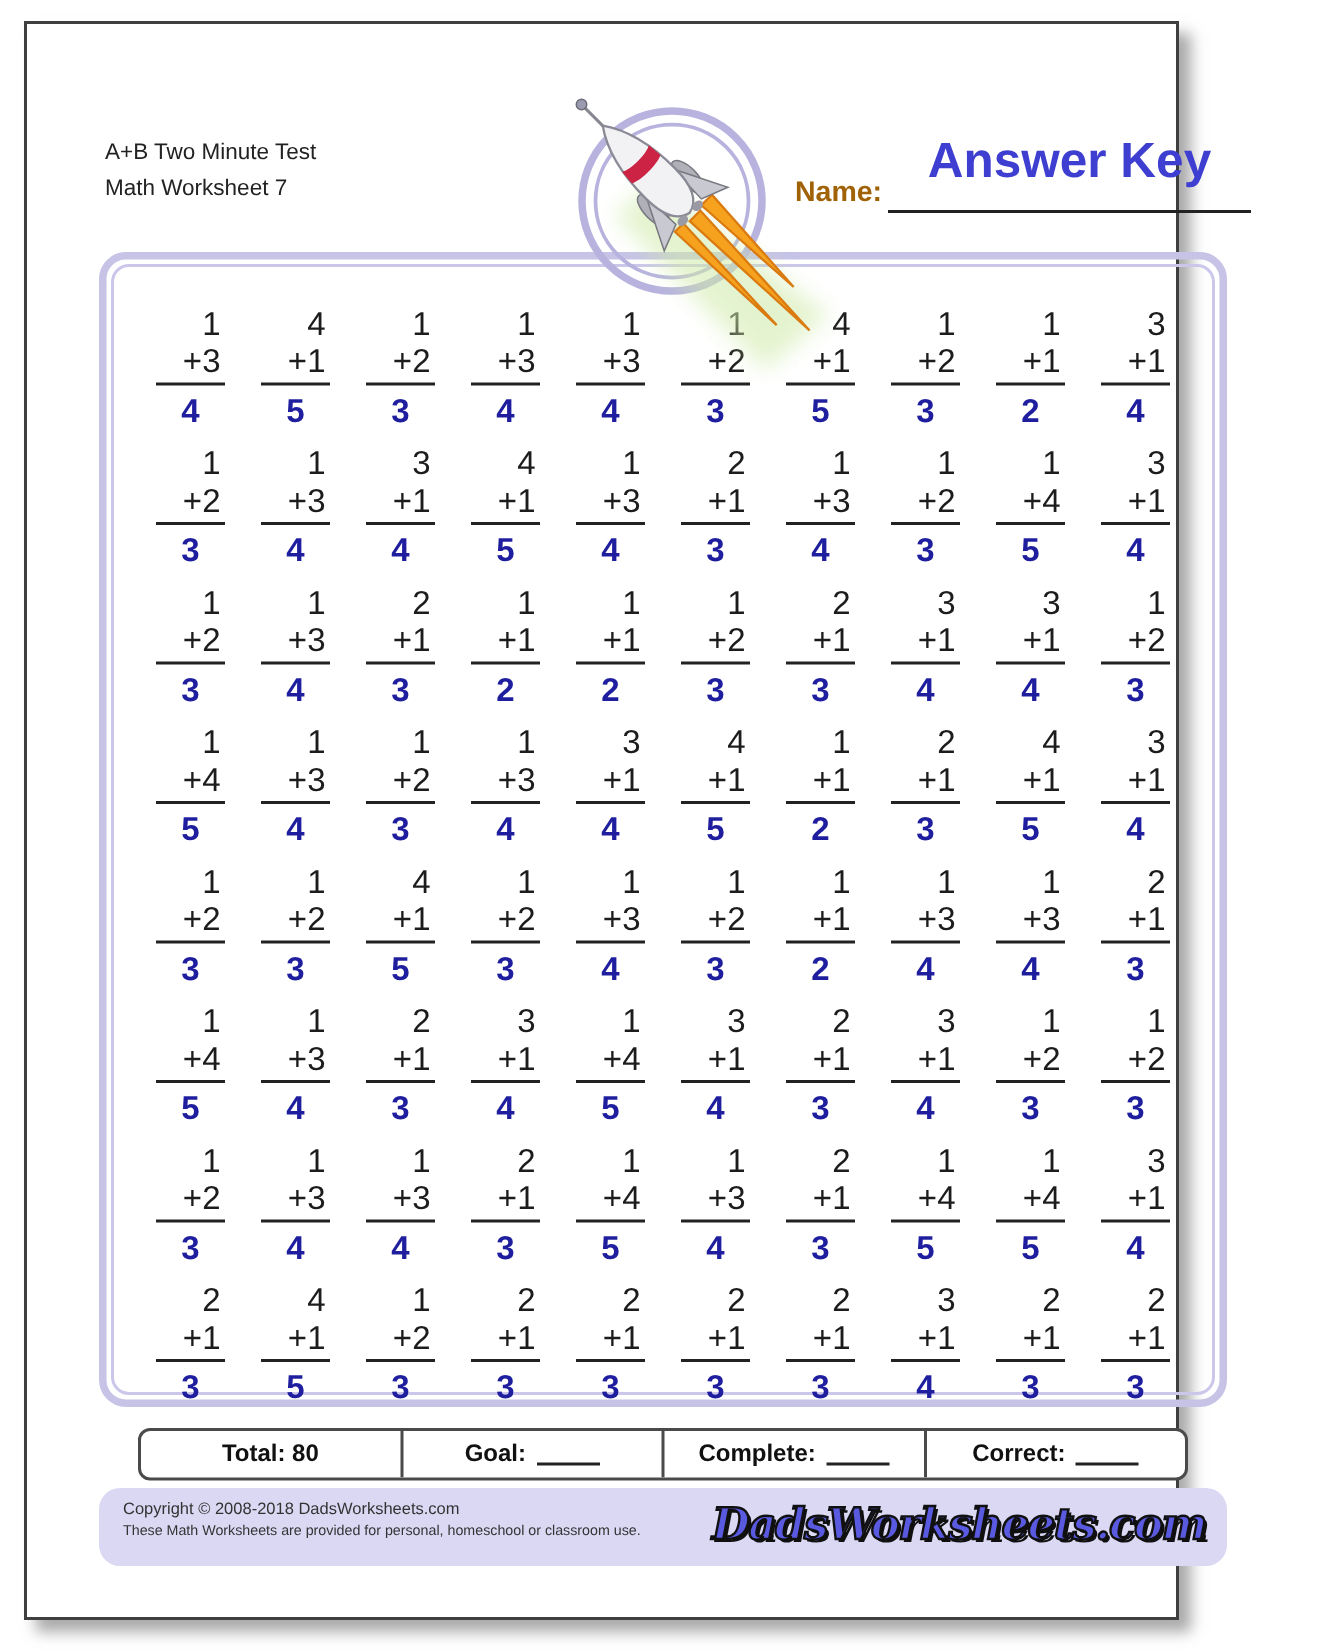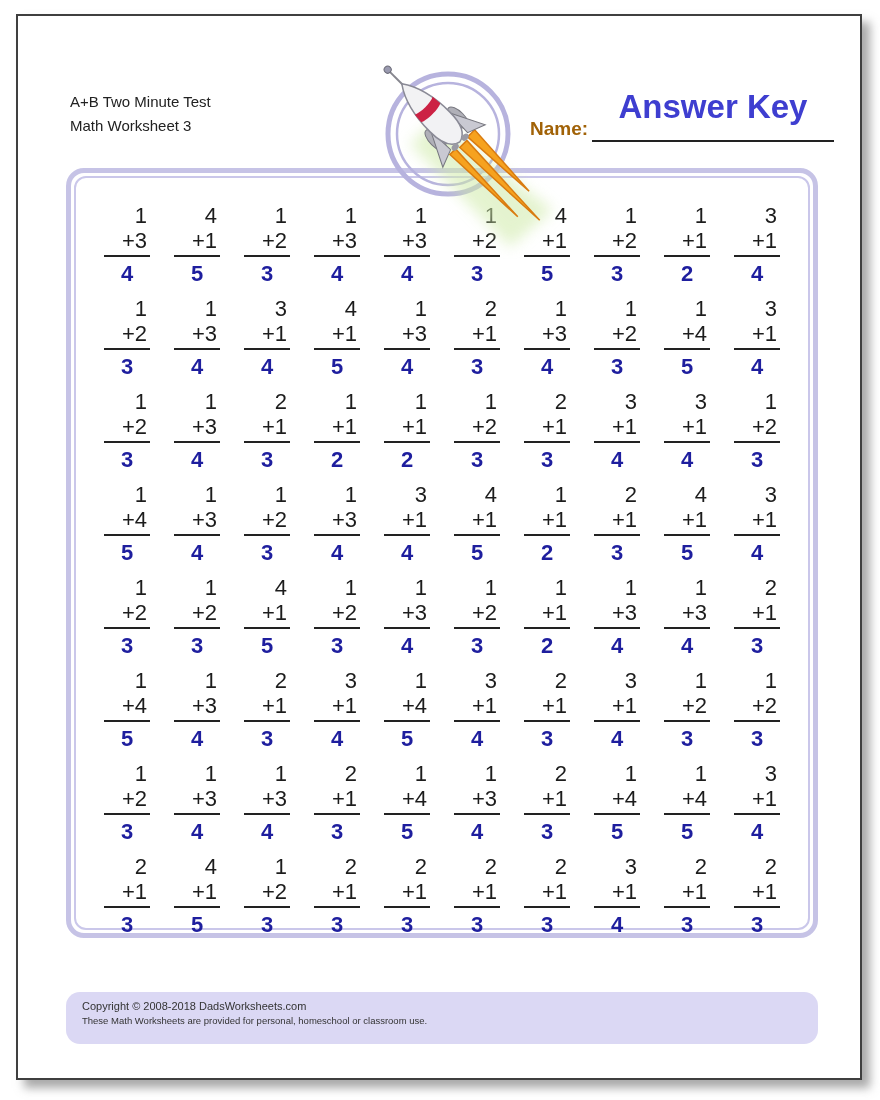--- a/index.html
+++ b/index.html
@@ -7,21 +7,21 @@
     --title-blue:#3e3ed0;
     --lavender:#c6c3e6;
     --lavender-light:#cac7ea;
     --footer-bg:#dbd8f4;
     --ink:#1c1c1c;
     --page-border:#3f3f3f;
   }
   *{margin:0;padding:0;box-sizing:border-box;}
   html,body{width:880px;height:1100px;background:#ffffff;font-family:"Liberation Sans",sans-serif;color:var(--ink);}
   .page{
-    position:absolute;left:16px;top:14px;width:846px;height:1066px;
+    position:absolute;left:16px;top:14px;width:770px;height:1066px;
     background:#ffffff;border:2px solid var(--page-border);
     box-shadow:8px 8px 9px rgba(100,100,100,.55);
   }
   
   .title-block{position:absolute;left:52px;top:74px;font-size:15px;line-height:24px;color:#222;}
   .rocket-wrap{position:absolute;left:330px;top:26px;width:210px;height:200px;overflow:visible;pointer-events:none;z-index:3;}
   .name-label{position:absolute;left:512px;top:102px;font-size:19px;font-weight:bold;color:#a16207;}
   .name-line{position:absolute;left:574px;top:98px;width:242px;height:28px;border-bottom:2px solid #222;}
   .name-value{position:absolute;left:574px;top:72px;width:242px;text-align:center;font-size:33px;font-weight:bold;color:var(--title-blue);}
   
@@ -60,21 +60,21 @@
     text-shadow:2px 2px 0 #101010;
   }
 </style>
 </head>
 <body>
 
 <div class="page">
 
   <div class="title-block">
     <div>A+B Two Minute Test</div>
-    <div>Math Worksheet 3</div>
+    <div>Math Worksheet 7</div>
   </div>
 
   <svg class="rocket-wrap" viewBox="0 0 210 200">
     <defs>
       <filter id="gblur" x="-40%" y="-40%" width="180%" height="180%">
         <feGaussianBlur stdDeviation="7"></feGaussianBlur>
       </filter>
     </defs>
     <circle cx="100" cy="92" r="60" fill="none" stroke="#b7b3de" stroke-width="5"></circle>
     <circle cx="100" cy="92" r="51" fill="none" stroke="#b7b3de" stroke-width="2.5"></circle>
@@ -500,21 +500,39 @@
           </div>
           <div class="prob">
             <div class="top">2</div>
             <div class="bot">+1</div>
             <div class="ans">3</div>
           </div>
         </div>
     </div>
   </div>
 
+  <div class="summary" id="summary-box">
+      <div class="sum-cell">
+        <span>Total: 80</span>
+      </div>
+      <div class="sum-cell">
+        <span>Goal:</span>
+        <span class="sum-blank"></span>
+      </div>
+      <div class="sum-cell">
+        <span>Complete:</span>
+        <span class="sum-blank"></span>
+      </div>
+      <div class="sum-cell">
+        <span>Correct:</span>
+        <span class="sum-blank"></span>
+      </div>
+    </div>
 
   <div class="footer-bar">
     <div class="copyright">
       <div class="c1">Copyright © 2008-2018 DadsWorksheets.com</div>
       <div class="c2">These Math Worksheets are provided for personal, homeschool or classroom use.</div>
     </div>
+    <div class="logo">DadsWorksheets.com</div>
   </div>
 
 </div>
 
 </body></html>

